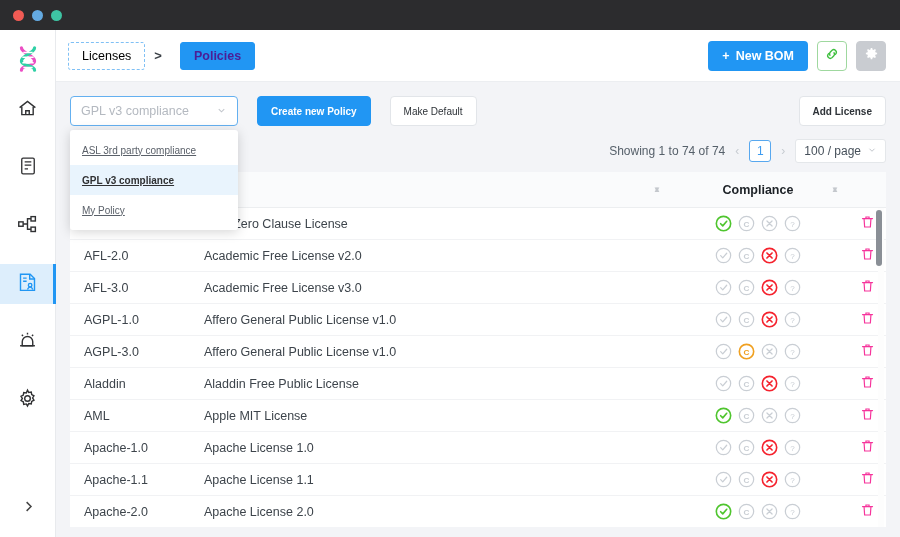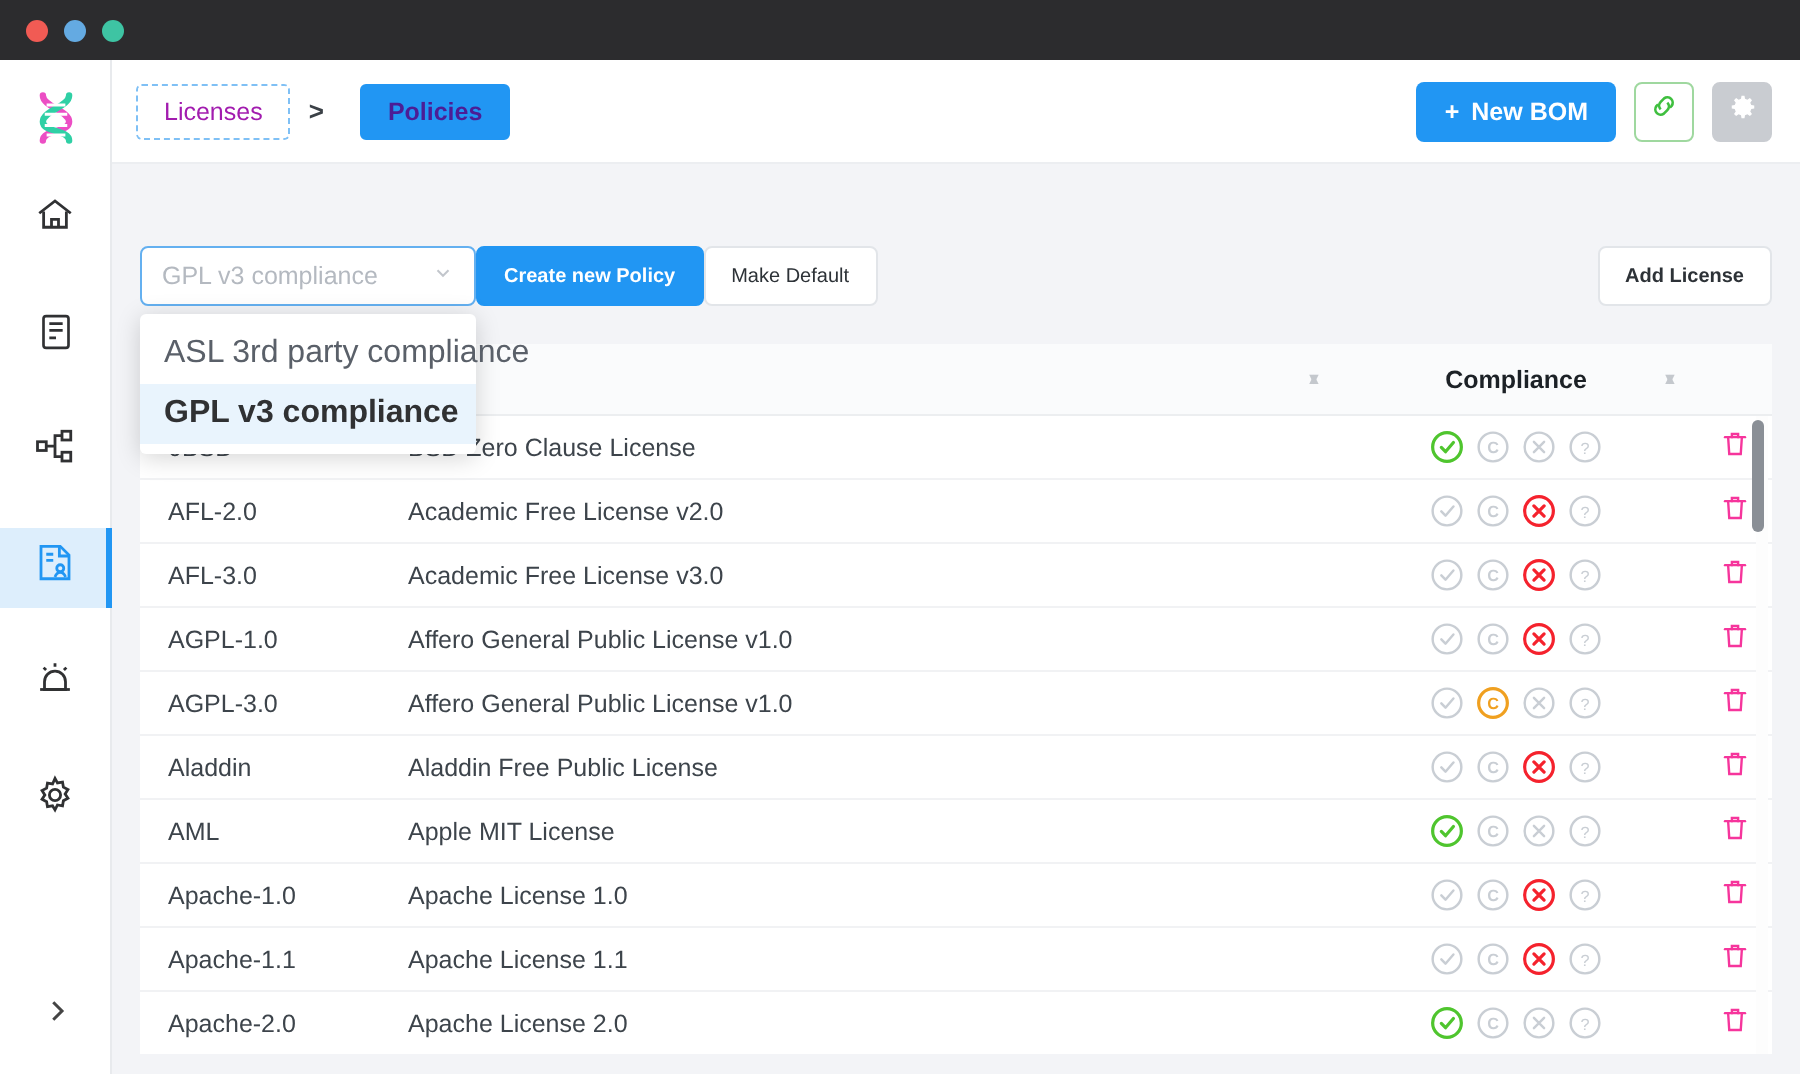--- a/index.html
+++ b/index.html
@@ -47,21 +47,21 @@
   
   .topbar {
     position: absolute; top: 30px; left: 56px; width: 844px; height: 52px;
     background: #ffffff; border-bottom: 1px solid #eceef1;
     display: flex; align-items: center; padding: 0 14px 0 12px;
   }
   .crumb {
     height: 28px; padding: 0 13px; display: inline-flex; align-items: center;
     font-size: 12.5px; border-radius: 3px; white-space: nowrap;
   }
-  .crumb.dashed { border: 1px dashed #7fc0f5; color: #a21caf; }
+  .crumb.dashed { border: 1px dashed #7fc0f5; color: #000000; }
   .crumb.plain  { border: 1px solid #e4e7ea; color: #24292e; font-weight: 600; background:#fff;}
   .crumb.active { background: #2196f3; color: #4c1d95; font-weight: 600; border: 1px solid #2196f3; }
   .crumb-sep { margin: 0 9px; color: #3b4147; font-size: 13px; font-weight: 700; }
   .topbar-right { margin-left: auto; display: flex; align-items: center; gap: 9px; }
   .btn-newbom {
     height: 30px; padding: 0 14px; background: #2196f3; color: #fff;
     border: none; border-radius: 4px; font-size: 12.5px; font-weight: 600;
     display: inline-flex; align-items: center; gap: 6px;
     font-family: "Liberation Sans", sans-serif; cursor: pointer;
   }
@@ -75,38 +75,38 @@
 
   
   .content {
     position: absolute; top: 82px; left: 56px; width: 844px; height: 455px;
     background: #f3f4f7;
   }
 
   
   .toolbar {
     position: absolute; top: 14px; left: 14px; right: 14px; height: 30px;
-    display: flex; align-items: flex-start; gap: 0; margin-top: 27px;
+    display: flex; align-items: flex-start; gap: 19px;
   }
   .select-wrap { position: relative; width: 168px; }
   .select-box {
     width: 168px; height: 30px; border: 1px solid #64b0f0; border-radius: 4px;
     background: #fff; display: flex; align-items: center; padding: 0 10px;
     font-size: 12.5px; color: #b4b9c0; cursor: pointer;
   }
   .select-box .caret { margin-left: auto; color: #c2c6cc; font-size: 11px; }
   .dropdown {
     position: absolute; top: 34px; left: 0; width: 168px;
     background: #fff; border-radius: 3px;
     box-shadow: 0 2px 12px rgba(0,0,0,.17);
     padding: 5px 0; z-index: 40;
   }
   .dd-item {
     height: 30px; display: flex; align-items: center; padding: 0 12px;
-    font-size: 16px; color: #5a6069; cursor: pointer; white-space: nowrap;
+    font-size: 10px; color: #5a6069; cursor: pointer; white-space: nowrap; text-decoration: underline;
   }
   .dd-item.selected { background: #e9f4fd; color: #303133; font-weight: 700; }
 
   .btn {
     height: 30px; padding: 0 13px; border-radius: 4px; font-size: 10px;
     display: inline-flex; align-items: center; white-space: nowrap;
     font-family: "Liberation Sans", sans-serif; cursor: pointer;
     background: #fff; border: 1px solid #e2e5e9; color: #2d3237;
   }
   .btn.primary { background: #2196f3; border-color: #2196f3; color: #fff; font-weight: 600; }
@@ -295,28 +295,43 @@
           <span>GPL v3 compliance</span>
           <span class="caret">
             <svg width="11" height="11" viewBox="0 0 24 24" fill="none" stroke="currentColor" stroke-width="2.2">
               <path d="M6 9l6 6 6-6"></path>
             </svg>
           </span>
         </div>
         <div class="dropdown">
           <div class="dd-item">ASL 3rd party compliance</div>
           <div class="dd-item selected">GPL v3 compliance</div>
+          <div class="dd-item">My Policy</div>
         </div>
       </div>
 
       <button class="btn primary">Create new Policy</button>
       <button class="btn">Make Default</button>
       <button class="btn right">Add License</button>
     </div>
 
+    <div class="pagination">
+      <span>Showing 1 to 74 of 74</span>
+      <span class="pg-arrow">‹</span>
+      <span class="pg-num">1</span>
+      <span class="pg-arrow">›</span>
+      <span class="pg-size">
+        <span>100 / page</span>
+        <span class="caret">
+          <svg width="10" height="10" viewBox="0 0 24 24" fill="none" stroke="currentColor" stroke-width="2.4">
+            <path d="M6 9l6 6 6-6"></path>
+          </svg>
+        </span>
+      </span>
+    </div>
 
     <div class="table-card">
       <div class="thead">
         <div class="c-id"></div>
         <div class="c-name"></div>
         <div class="c-sort1">
           <span class="sorter">
               <i>▲</i>
               <i>▼</i>
             </span>

